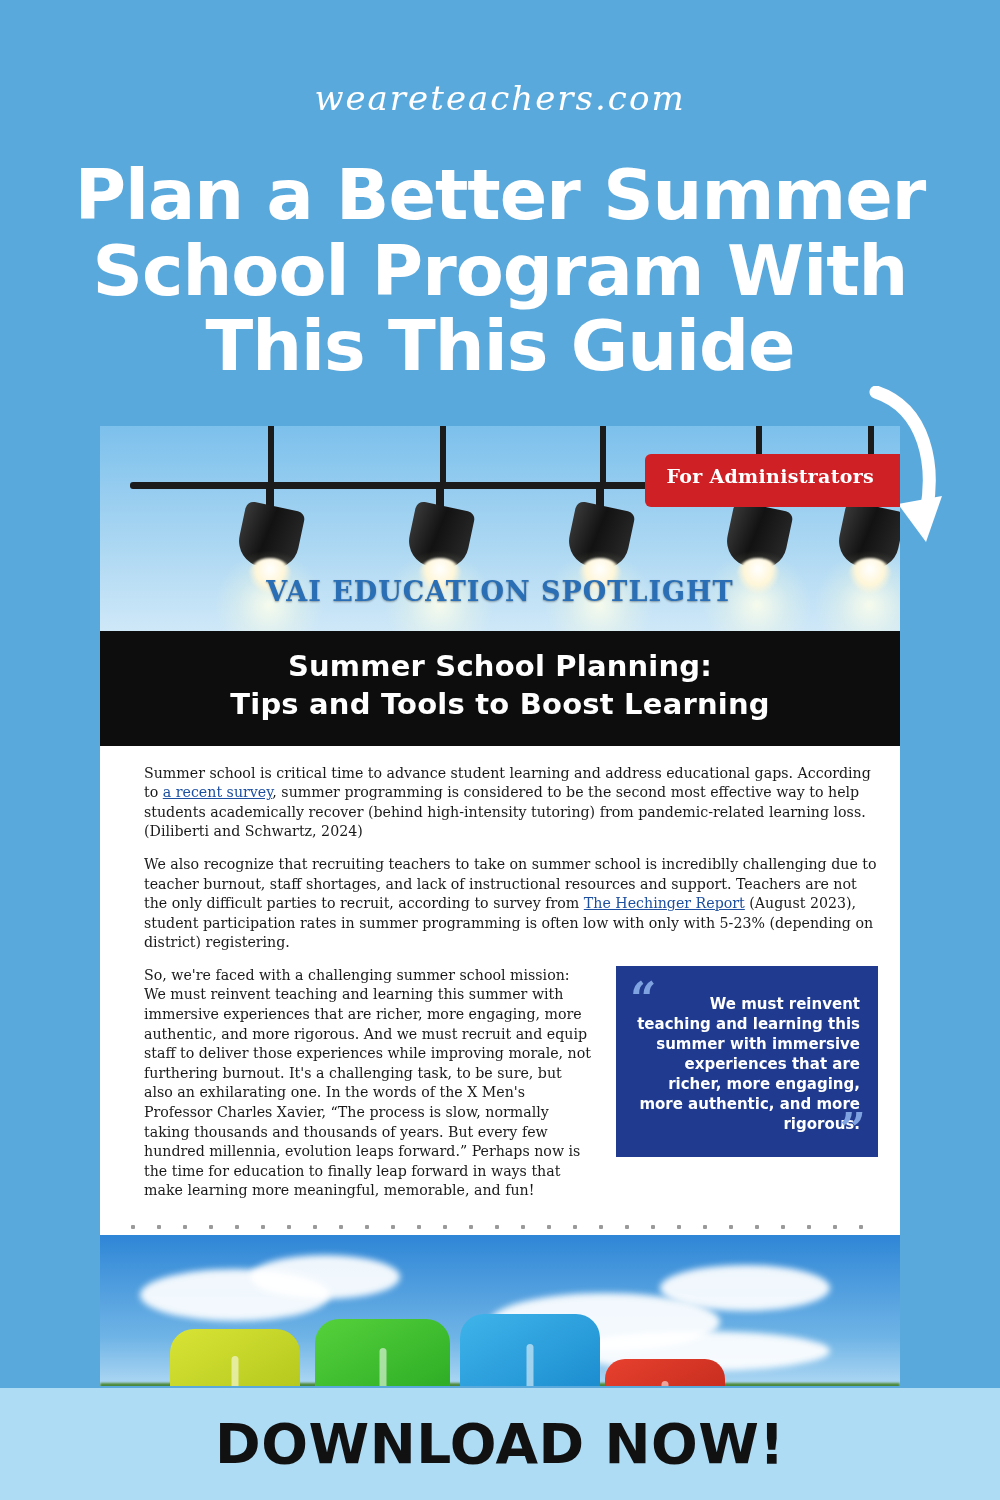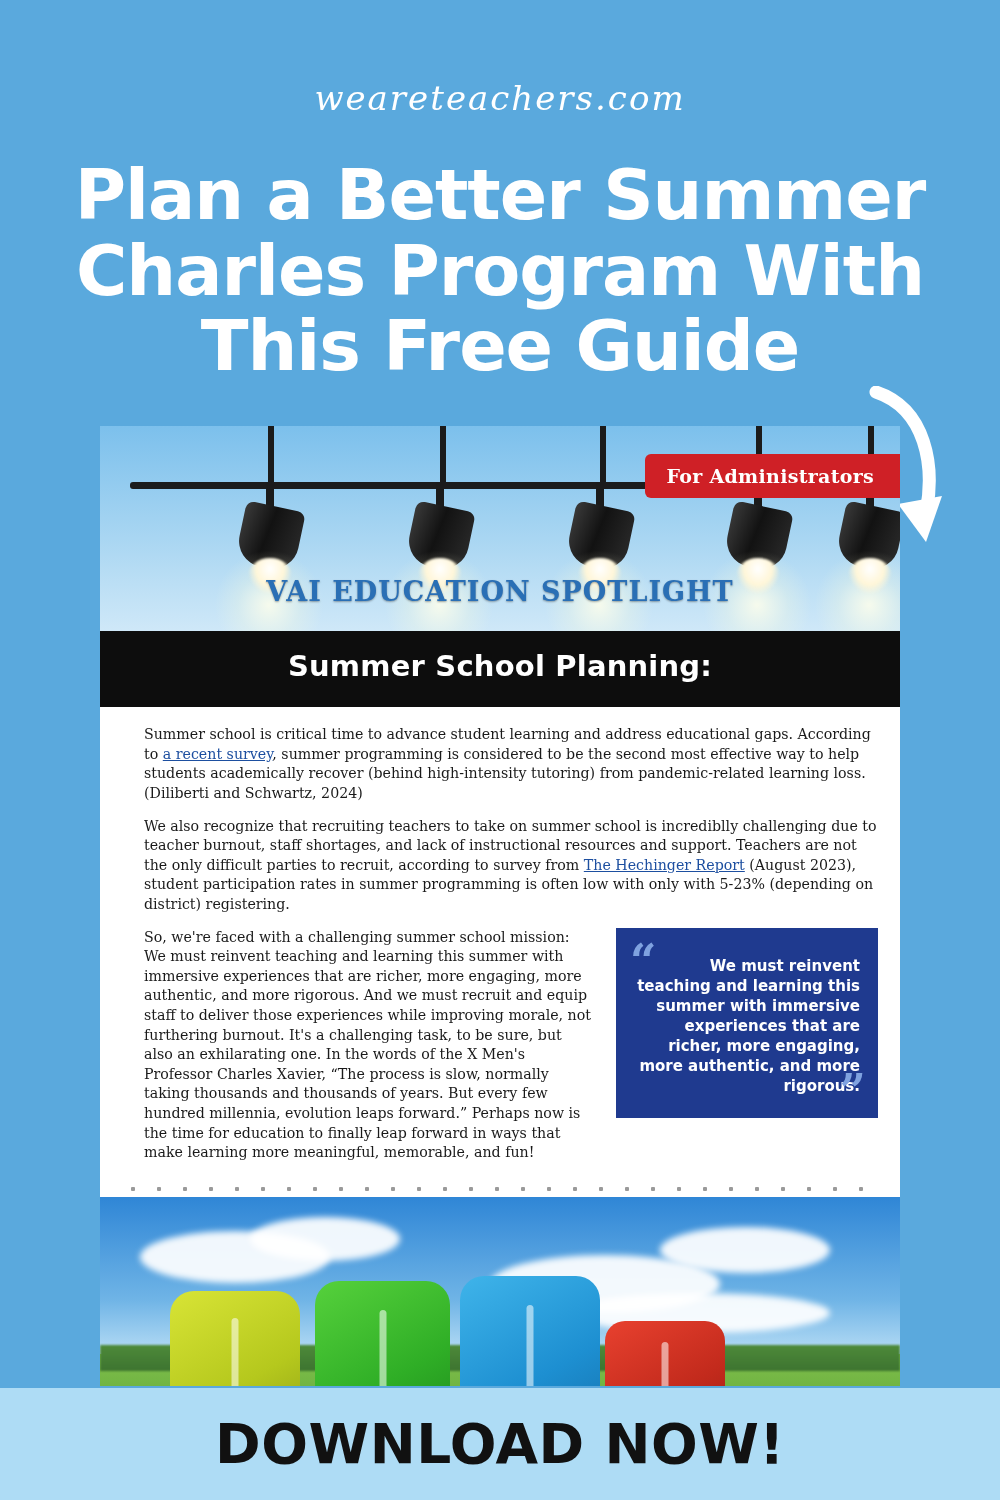--- a/index.html
+++ b/index.html
@@ -98,21 +98,21 @@
   .hanger.h3 { left: 500px; }
   .hanger.h4 { left: 656px; }
   .hanger.h5 { left: 768px; }
 
   .badge {
     position: absolute; top: 28px; right: 0;
     background: #cf2026; color: #ffffff;
     font-family: "DejaVu Serif", serif;
     font-weight: bold;
     font-size: 19px;
-    padding: 11px 26px 11px 22px;
+    padding: 11px 26px 20px 22px;
     border-radius: 6px 0 0 6px;
     letter-spacing: 0.3px;
   }
   .spotlight-title {
     position: absolute; top: 150px; left: 0; width: 100%;
     text-align: center;
     color: #2a6fb5;
     font-family: "DejaVu Serif", serif;
     font-weight: bold;
     font-size: 27px;
@@ -247,21 +247,21 @@
     letter-spacing: 0.5px;
   }
 </style>
 </head>
 <body>
 
 <div id="pin">
 
   <div class="site-url">weareteachers.com</div>
 
-  <div class="headline">Plan a Better Summer Charles Program With This Free Guide</div>
+  <div class="headline">Plan a Better Summer School Program With This This Guide</div>
 
   <svg class="arrow" viewBox="0 0 80 180">
     <path d="M14 6 C 62 22, 76 78, 62 136" stroke="#ffffff" stroke-width="13" fill="none" stroke-linecap="round"></path>
     <path d="M36 118 L64 156 L80 110 Z" fill="#ffffff"></path>
   </svg>
 
   <div class="doc">
 
     <div class="lights">
       <div class="rail"></div>
@@ -301,20 +301,21 @@
           <div class="glow"></div>
           <div class="bulb"></div>
       </div>
 
       <div class="badge">For Administrators</div>
       <div class="spotlight-title">VAI EDUCATION SPOTLIGHT</div>
     </div>
 
     <div class="title-block">
       <div class="l1">Summer School Planning:</div>
+      <div class="l2">Tips and Tools to Boost Learning</div>
     </div>
 
     <div class="body">
       <p><span>Summer school is critical time to advance student learning and address educational gaps. According to </span><a href="#">a recent survey</a><span>, summer programming is considered to be the second most effective way to help students academically recover (behind high-intensity tutoring) from pandemic-related learning loss. (Diliberti and Schwartz, 2024)</span></p>
 
       <p><span>We also recognize that recruiting teachers to take on summer school is incrediblly challenging due to teacher burnout, staff shortages, and lack of instructional resources and support. Teachers are not the only difficult parties to recruit, according to survey from </span><a href="#">The Hechinger Report</a><span> (August 2023), student participation rates in summer programming is often low with only with 5-23% (depending on district) registering.</span></p>
 
       <div class="split">
         <div class="left">
           <p>So, we're faced with a challenging summer school mission: We must reinvent teaching and learning this summer with immersive experiences that are richer, more engaging, more authentic, and more rigorous. And we must recruit and equip staff to deliver those experiences while improving morale, not furthering burnout. It's a challenging task, to be sure, but also an exhilarating one. In the words of the X Men's Professor Charles Xavier, “The process is slow, normally taking thousands and thousands of years. But every few hundred millennia, evolution leaps forward.” Perhaps now is the time for education to finally leap forward in ways that make learning more meaningful, memorable, and fun!</p>

